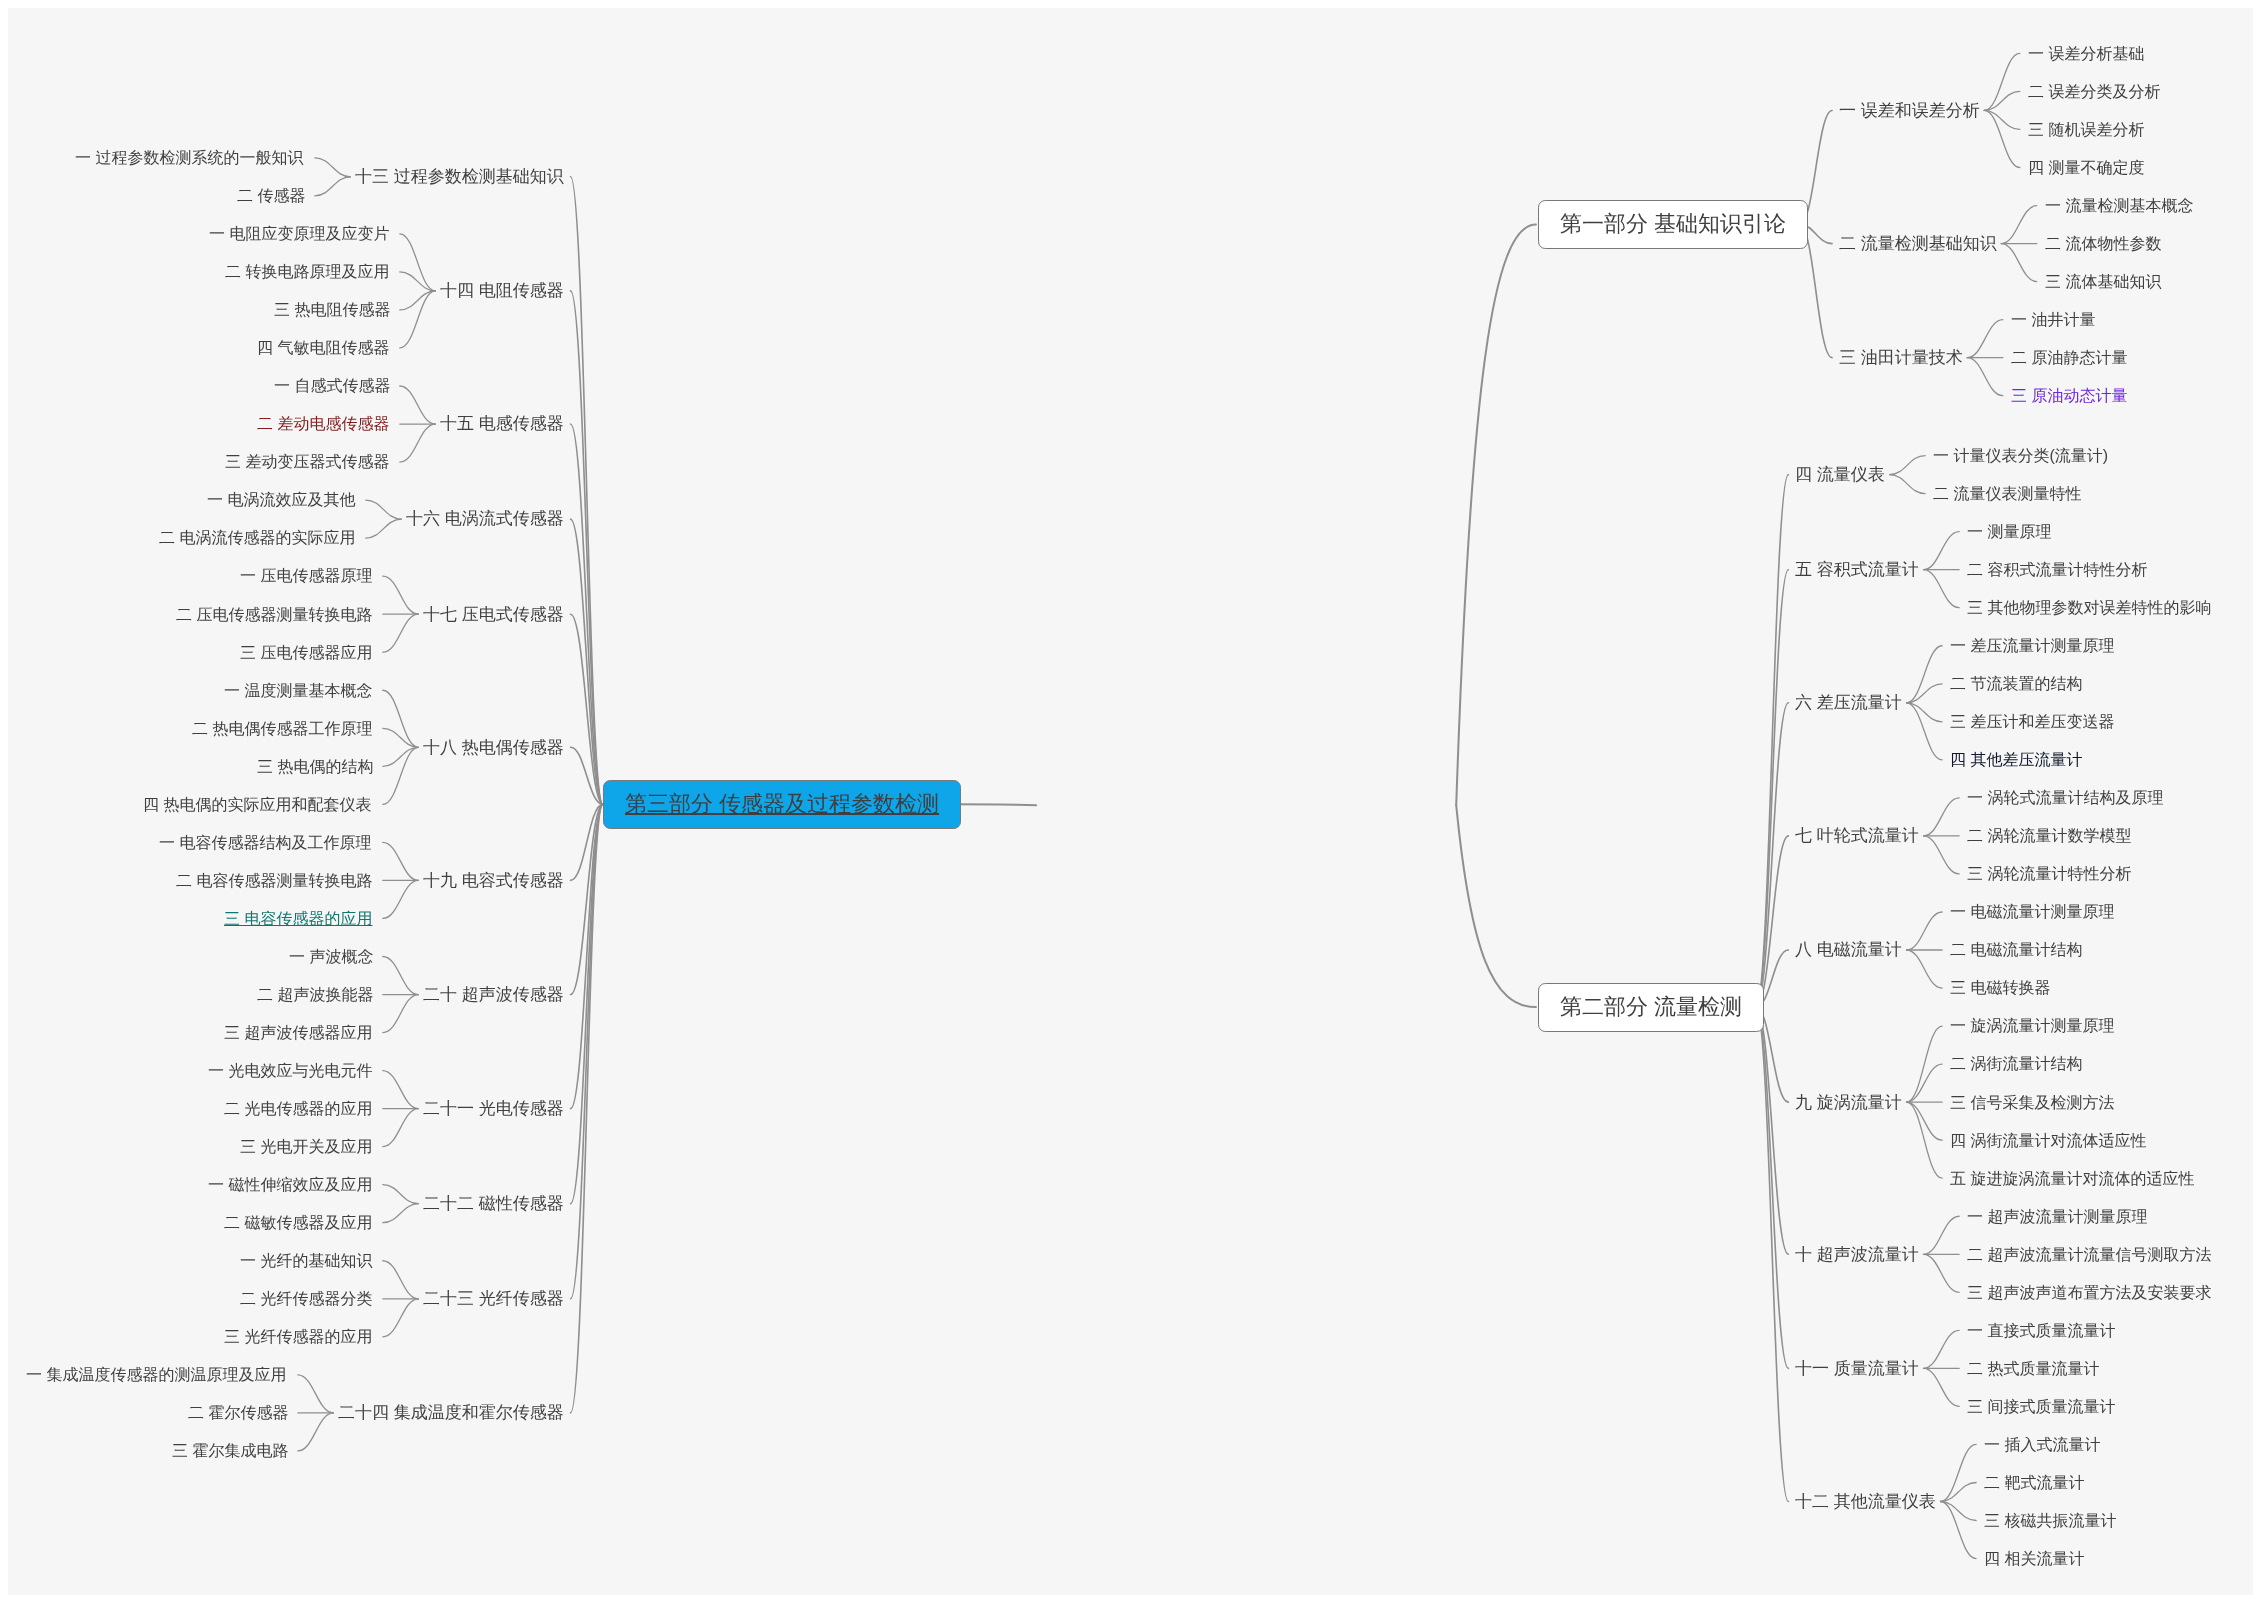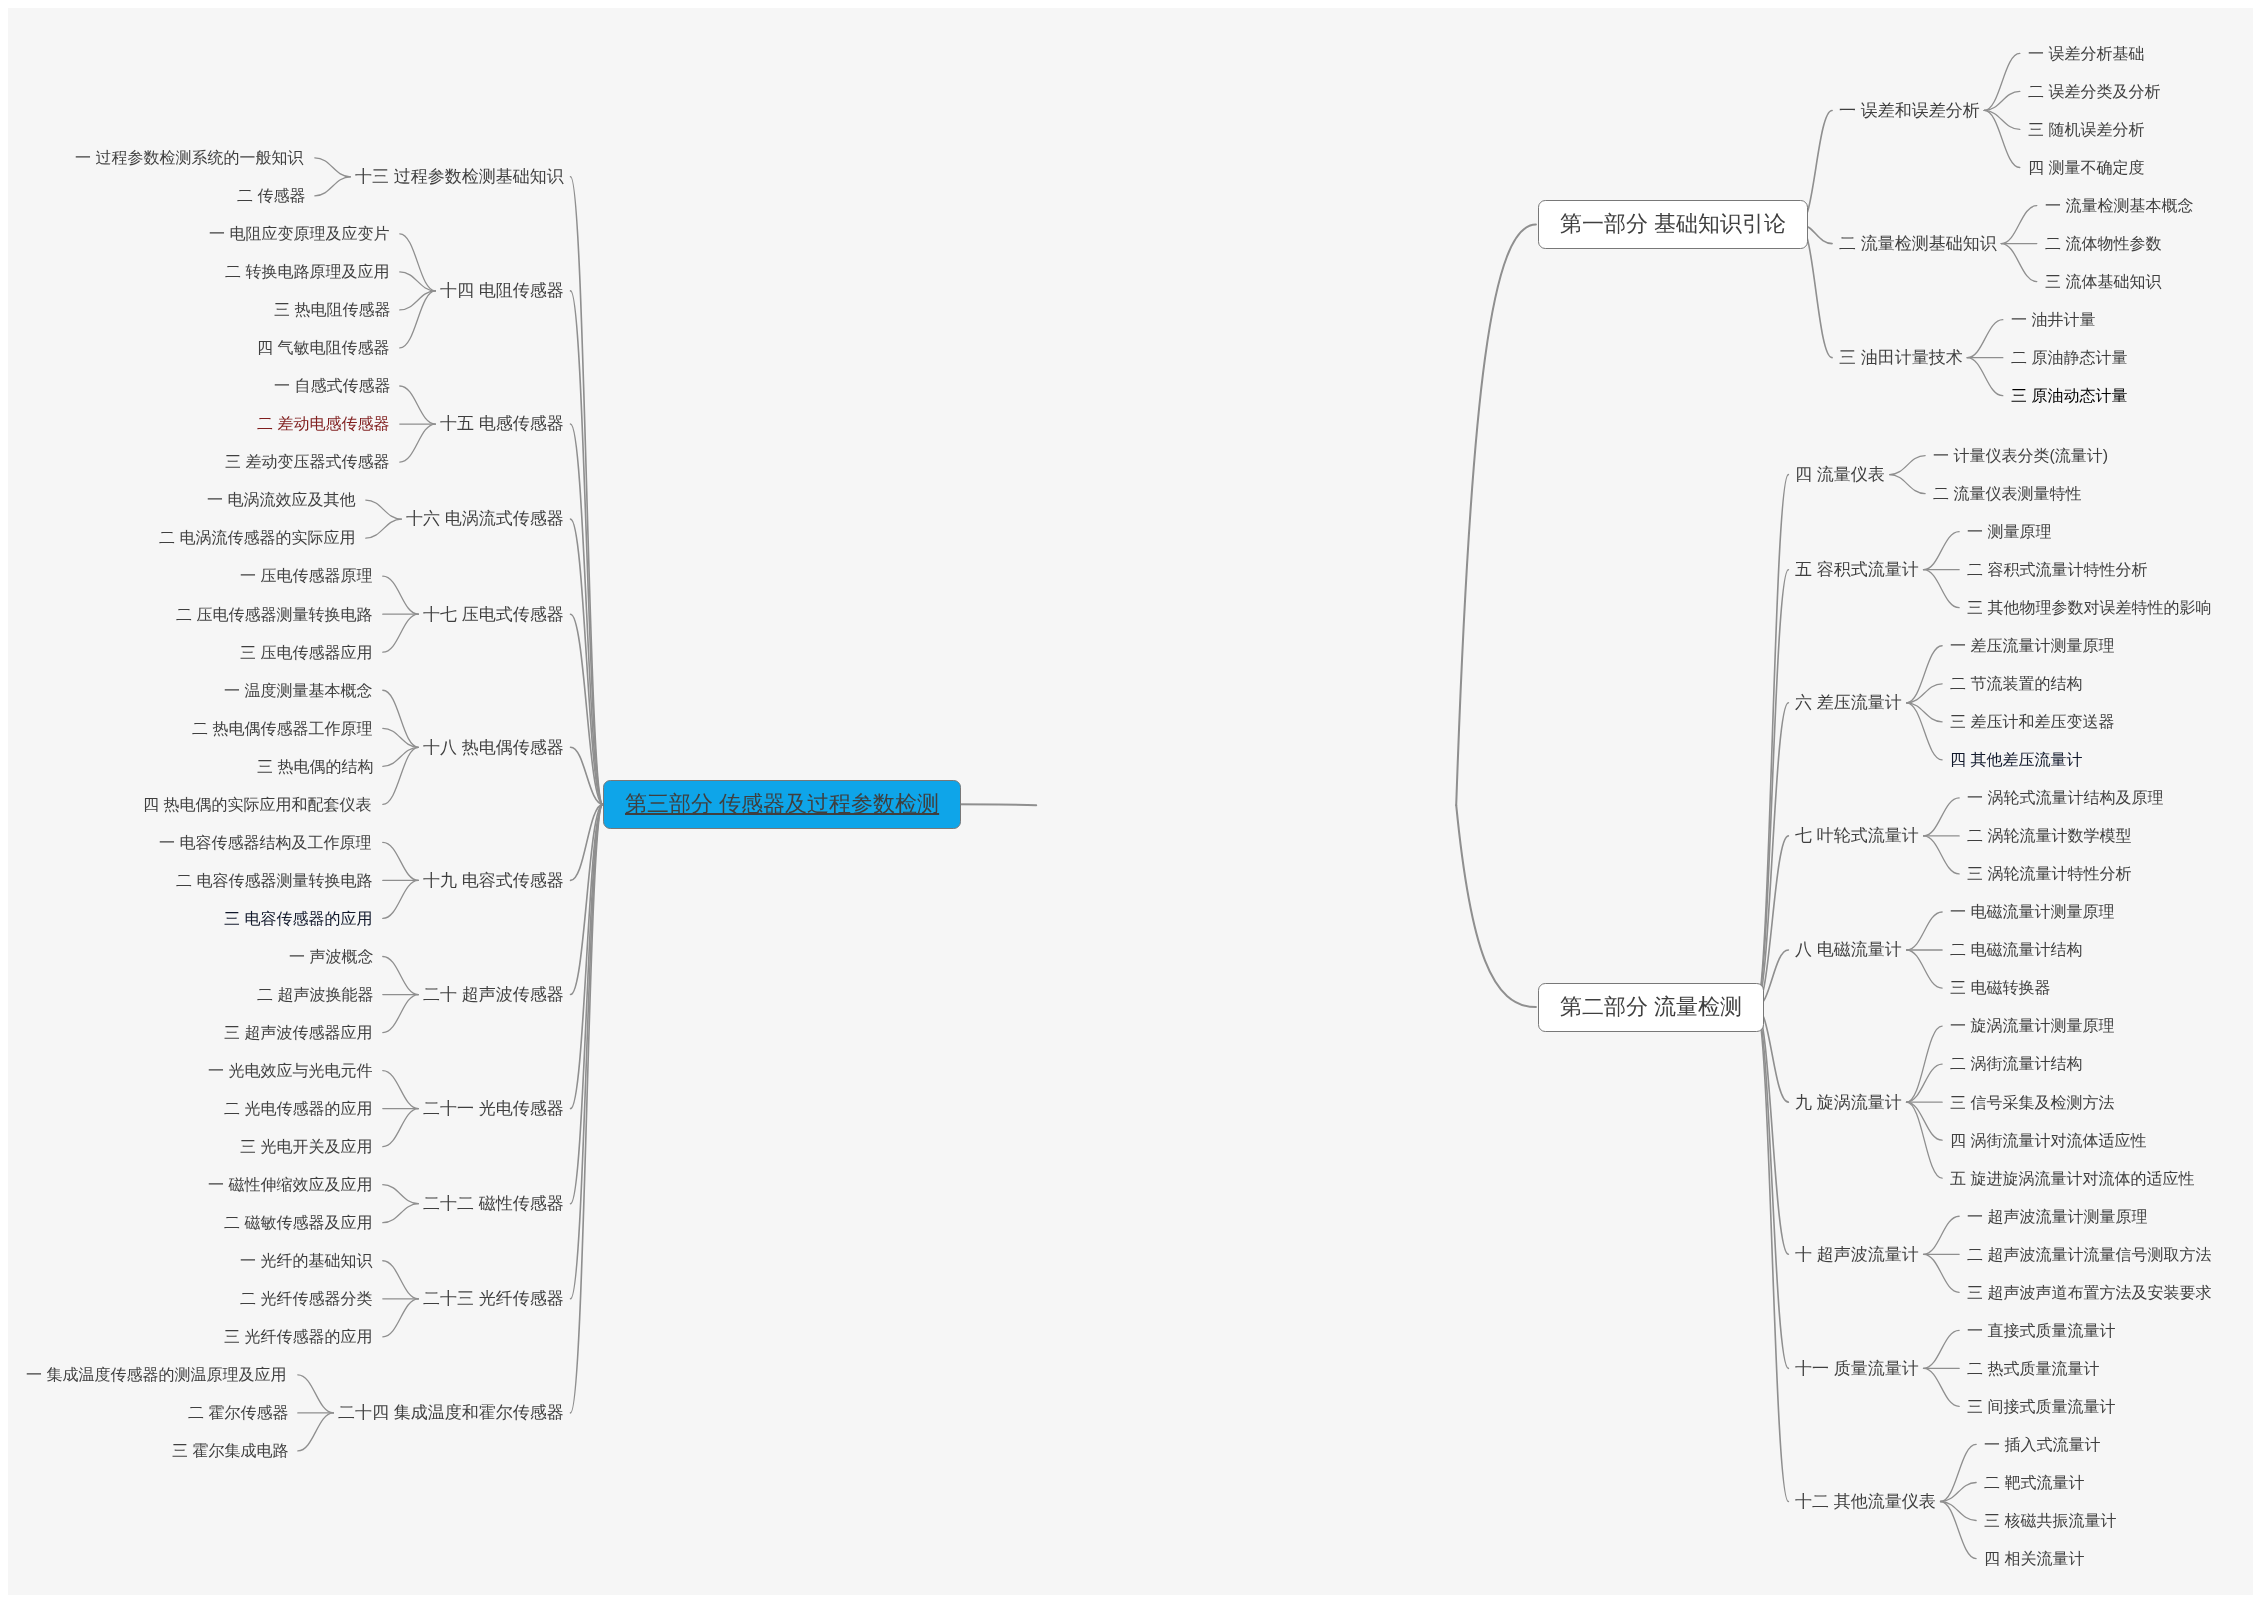--- a/index.html
+++ b/index.html
@@ -128,21 +128,21 @@
     <div class="node leaf" style="color: rgb(63, 63, 63); left: 2028px; top: 78px;">二 误差分类及分析</div>
     <div class="node leaf" style="color: rgb(63, 63, 63); left: 2028px; top: 116px;">三 随机误差分析</div>
     <div class="node leaf" style="color: rgb(63, 63, 63); left: 2028px; top: 154px;">四 测量不确定度</div>
     <div class="node chapter" style="color: rgb(63, 63, 63); left: 1839px; top: 230px;">二 流量检测基础知识</div>
     <div class="node leaf" style="color: rgb(63, 63, 63); left: 2045px; top: 192px;">一 流量检测基本概念</div>
     <div class="node leaf" style="color: rgb(63, 63, 63); left: 2045px; top: 230px;">二 流体物性参数</div>
     <div class="node leaf" style="color: rgb(63, 63, 63); left: 2045px; top: 268px;">三 流体基础知识</div>
     <div class="node chapter" style="color: rgb(63, 63, 63); left: 1839px; top: 344px;">三 油田计量技术</div>
     <div class="node leaf" style="color: rgb(63, 63, 63); left: 2011px; top: 306px;">一 油井计量</div>
     <div class="node leaf" style="color: rgb(63, 63, 63); left: 2011px; top: 344px;">二 原油静态计量</div>
-    <div class="node leaf" style="color: #000000; left: 2011px; top: 382px;">三 原油动态计量</div>
+    <div class="node leaf" style="color: #6d28d9; left: 2011px; top: 382px;">三 原油动态计量</div>
     <div class="node part" style="border: 1.6px solid rgb(120, 120, 120); background: rgb(255, 255, 255); color: rgb(63, 63, 63); left: 1538px; top: 983px;">第二部分 流量检测</div>
     <div class="node chapter" style="color: rgb(63, 63, 63); left: 1795px; top: 461px;">四 流量仪表</div>
     <div class="node leaf" style="color: rgb(63, 63, 63); left: 1933px; top: 442px;">一 计量仪表分类(流量计)</div>
     <div class="node leaf" style="color: rgb(63, 63, 63); left: 1933px; top: 480px;">二 流量仪表测量特性</div>
     <div class="node chapter" style="color: rgb(63, 63, 63); left: 1795px; top: 556px;">五 容积式流量计</div>
     <div class="node leaf" style="color: rgb(63, 63, 63); left: 1967px; top: 518px;">一 测量原理</div>
     <div class="node leaf" style="color: rgb(63, 63, 63); left: 1967px; top: 556px;">二 容积式流量计特性分析</div>
     <div class="node leaf" style="color: rgb(63, 63, 63); left: 1967px; top: 594px;">三 其他物理参数对误差特性的影响</div>
     <div class="node chapter" style="color: rgb(63, 63, 63); left: 1795px; top: 689px;">六 差压流量计</div>
     <div class="node leaf" style="color: rgb(63, 63, 63); left: 1950px; top: 632px;">一 差压流量计测量原理</div>
@@ -197,21 +197,21 @@
     <div class="node leaf" style="color: rgb(63, 63, 63); left: 176px; top: 601px;">二 压电传感器测量转换电路</div>
     <div class="node leaf" style="color: rgb(63, 63, 63); left: 240px; top: 639px;">三 压电传感器应用</div>
     <div class="node chapter" style="color: rgb(63, 63, 63); left: 423px; top: 734px;">十八 热电偶传感器</div>
     <div class="node leaf" style="color: rgb(63, 63, 63); left: 224px; top: 677px;">一 温度测量基本概念</div>
     <div class="node leaf" style="color: rgb(63, 63, 63); left: 192px; top: 715px;">二 热电偶传感器工作原理</div>
     <div class="node leaf" style="color: rgb(63, 63, 63); left: 257px; top: 753px;">三 热电偶的结构</div>
     <div class="node leaf" style="color: rgb(63, 63, 63); left: 143px; top: 791px;">四 热电偶的实际应用和配套仪表</div>
     <div class="node chapter" style="color: rgb(63, 63, 63); left: 423px; top: 867px;">十九 电容式传感器</div>
     <div class="node leaf" style="color: rgb(63, 63, 63); left: 159px; top: 829px;">一 电容传感器结构及工作原理</div>
     <div class="node leaf" style="color: rgb(63, 63, 63); left: 176px; top: 867px;">二 电容传感器测量转换电路</div>
-    <div class="node leaf" style="color: #0f172a; left: 224px; top: 905px;">三 电容传感器的应用</div>
+    <div class="node leaf" style="color: #0f766e; left: 224px; top: 905px; text-decoration: underline;">三 电容传感器的应用</div>
     <div class="node chapter" style="color: rgb(63, 63, 63); left: 423px; top: 981px;">二十 超声波传感器</div>
     <div class="node leaf" style="color: rgb(63, 63, 63); left: 289px; top: 943px;">一 声波概念</div>
     <div class="node leaf" style="color: rgb(63, 63, 63); left: 257px; top: 981px;">二 超声波换能器</div>
     <div class="node leaf" style="color: rgb(63, 63, 63); left: 224px; top: 1019px;">三 超声波传感器应用</div>
     <div class="node chapter" style="color: rgb(63, 63, 63); left: 423px; top: 1095px;">二十一 光电传感器</div>
     <div class="node leaf" style="color: rgb(63, 63, 63); left: 208px; top: 1057px;">一 光电效应与光电元件</div>
     <div class="node leaf" style="color: rgb(63, 63, 63); left: 224px; top: 1095px;">二 光电传感器的应用</div>
     <div class="node leaf" style="color: rgb(63, 63, 63); left: 240px; top: 1133px;">三 光电开关及应用</div>
     <div class="node chapter" style="color: rgb(63, 63, 63); left: 423px; top: 1190px;">二十二 磁性传感器</div>
     <div class="node leaf" style="color: rgb(63, 63, 63); left: 208px; top: 1171px;">一 磁性伸缩效应及应用</div>

